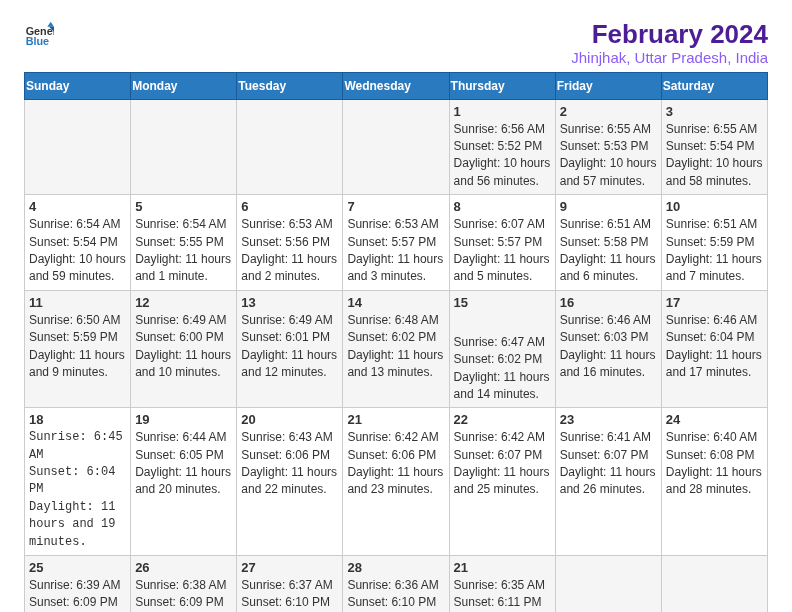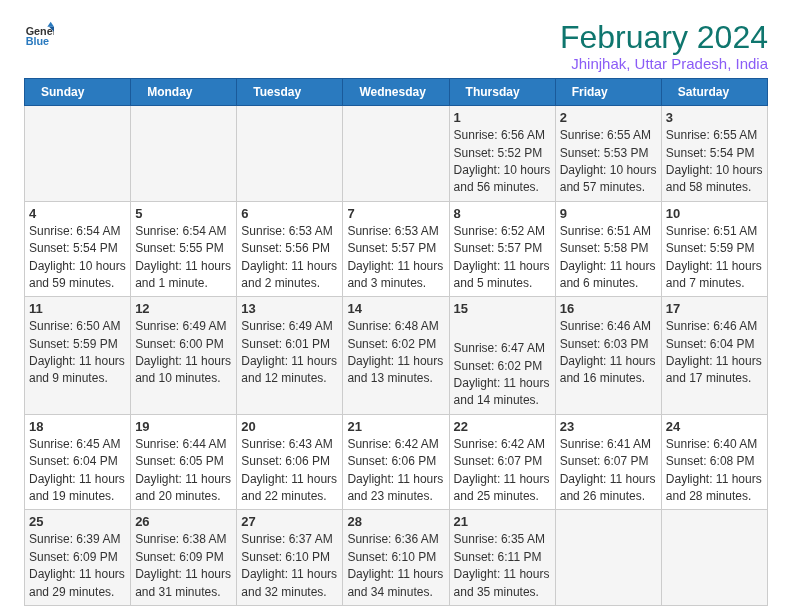--- a/index.html
+++ b/index.html
@@ -22,40 +22,40 @@
       gap: 2px;
     }
     .logo-icon {
       width: 30px;
       height: 30px;
     }
     .title-area {
       text-align: right;
     }
     .main-title {
-      font-size: 32px;
-      font-weight: normal;
-      color: #0f766e;
+      font-size: 26px;
+      font-weight: bold;
+      color: #4c1d95;
       line-height: 1.1;
     }
     .subtitle {
       font-size: 15px;
       color: #8b5cf6;
     }
     table {
       width: 100%;
       border-collapse: collapse;
       table-layout: fixed;
     }
     thead tr th {
       background-color: #2a7abf;
       color: #fff;
       font-size: 12px;
       font-weight: bold;
-      padding: 6px 16px;
+      padding: 6px 1px;
       text-align: left;
       border: 1px solid #1a5a9a;
     }
     tbody tr td {
       border: 1px solid #ccc;
       vertical-align: top;
       padding: 4px 4px 4px 4px;
       font-size: 10.5px;
       color: #333;
       height: 88px;
@@ -153,21 +153,21 @@
 Daylight: 11 hours and 2 minutes.</div>
         </td>
         <td>
           <span class="day-num">7</span>
           <div class="cell-info" style="white-space: pre-line;">Sunrise: 6:53 AM
 Sunset: 5:57 PM
 Daylight: 11 hours and 3 minutes.</div>
         </td>
         <td>
           <span class="day-num">8</span>
-          <div class="cell-info" style="white-space: pre-line;">Sunrise: 6:52 AM
+          <div class="cell-info" style="white-space: pre-line;">Sunrise: 6:07 AM
 Sunset: 5:57 PM
 Daylight: 11 hours and 5 minutes.</div>
         </td>
         <td>
           <span class="day-num">9</span>
           <div class="cell-info" style="white-space: pre-line;">Sunrise: 6:51 AM
 Sunset: 5:58 PM
 Daylight: 11 hours and 6 minutes.</div>
         </td>
         <td>
@@ -217,21 +217,21 @@
         <td>
           <span class="day-num">17</span>
           <div class="cell-info" style="white-space: pre-line;">Sunrise: 6:46 AM
 Sunset: 6:04 PM
 Daylight: 11 hours and 17 minutes.</div>
         </td>
       </tr>
       <tr>
         <td>
           <span class="day-num">18</span>
-          <div class="cell-info" style="white-space: pre-line;">Sunrise: 6:45 AM
+          <div class="cell-info" style="white-space: pre-line; font-family: Liberation Mono, monospace;">Sunrise: 6:45 AM
 Sunset: 6:04 PM
 Daylight: 11 hours and 19 minutes.</div>
         </td>
         <td>
           <span class="day-num">19</span>
           <div class="cell-info" style="white-space: pre-line;">Sunrise: 6:44 AM
 Sunset: 6:05 PM
 Daylight: 11 hours and 20 minutes.</div>
         </td>
         <td>

